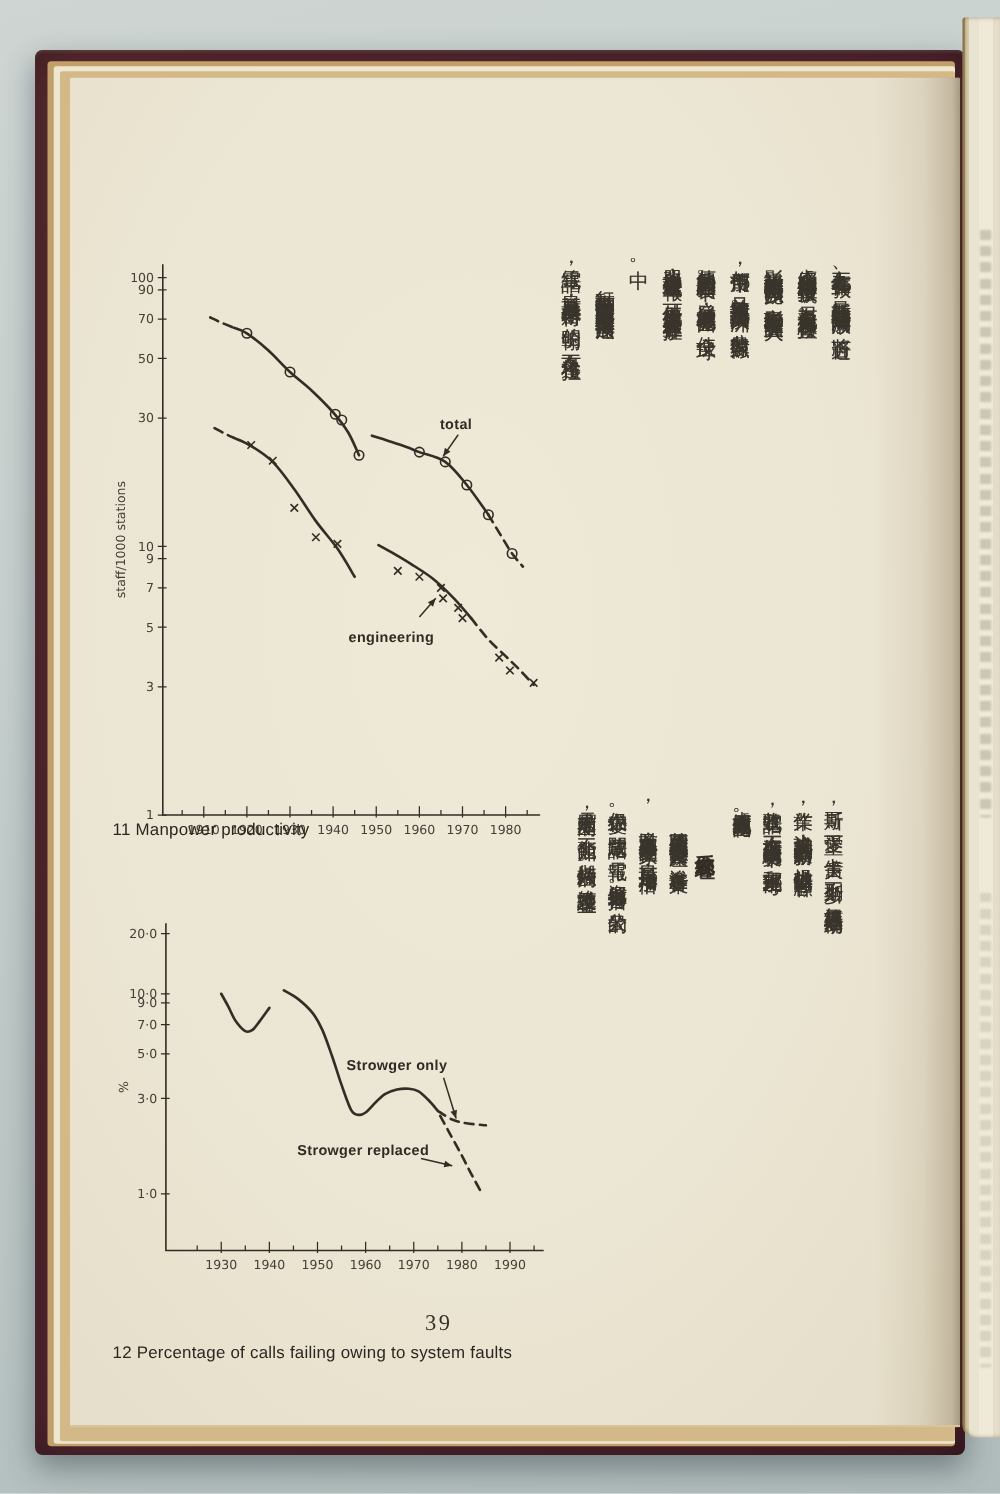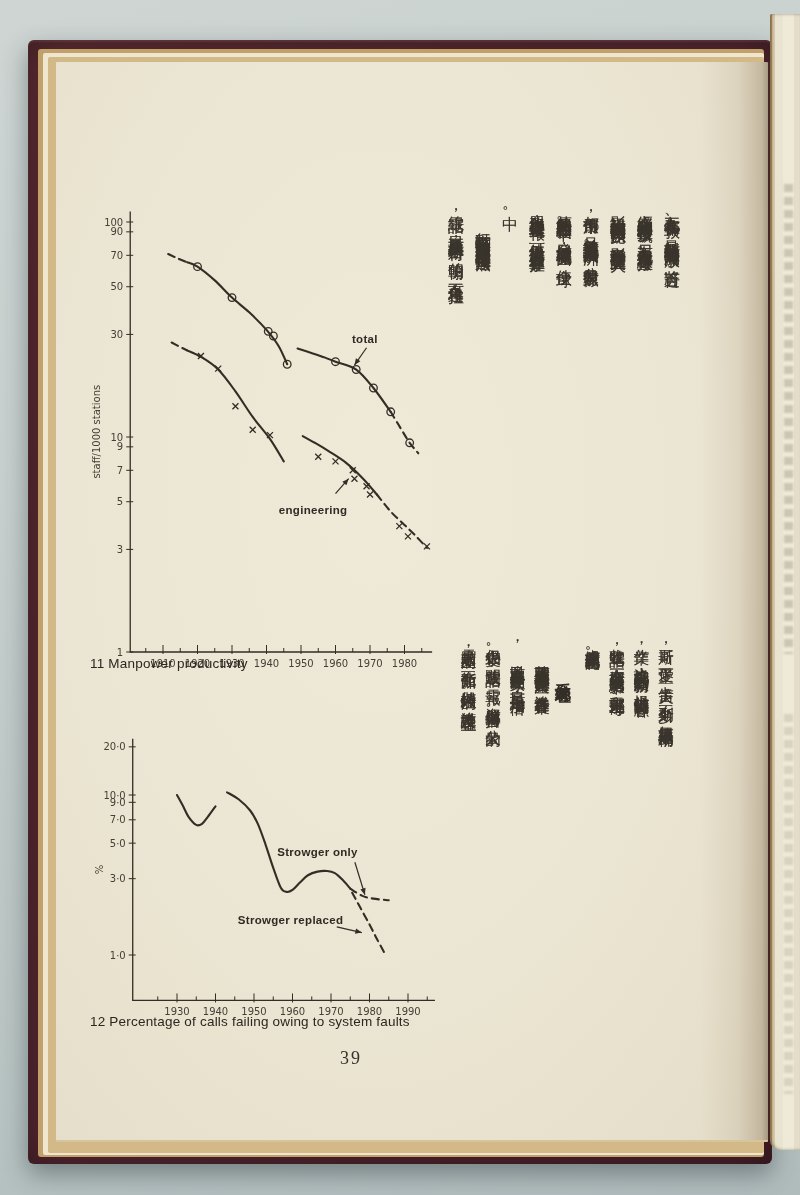--- a/index.html
+++ b/index.html
@@ -59,21 +59,21 @@
     font-family:"Liberation Serif",serif;
   }
   .chart{position:absolute;}
   .tick{font:10px "DejaVu Sans",sans-serif;fill:#454036;}
   .ann{font:600 11.5px "Liberation Sans",sans-serif;fill:#2f2a23;letter-spacing:.3px;}
   .caption{
     position:absolute;font-family:"Liberation Sans",sans-serif;
     font-size:13.5px;font-weight:normal;color:#2b2620;letter-spacing:.2px;
   }
   .cap11{left:90px;top:656px;}
-  .cap12{left:90px;top:1014px;}
+  .cap12{left:90px;top:1074px;}
   .page-number{
     position:absolute;left:340px;top:1048px;width:100px;
     font-family:"Liberation Serif",serif;font-size:18px;color:#35322c;letter-spacing:2px;
   }
 </style>
 </head>
 <body>
 
 <div class="scene">
   <div class="book-cover"></div>

